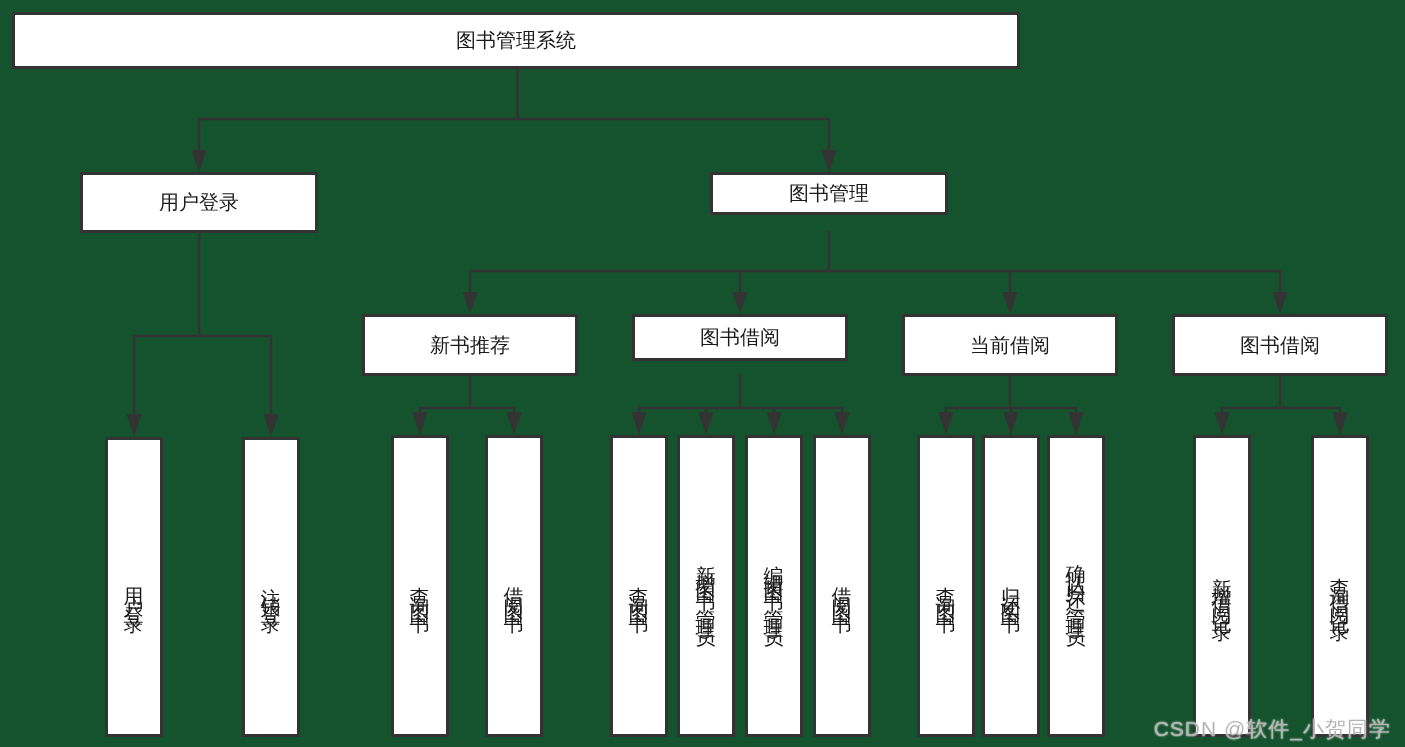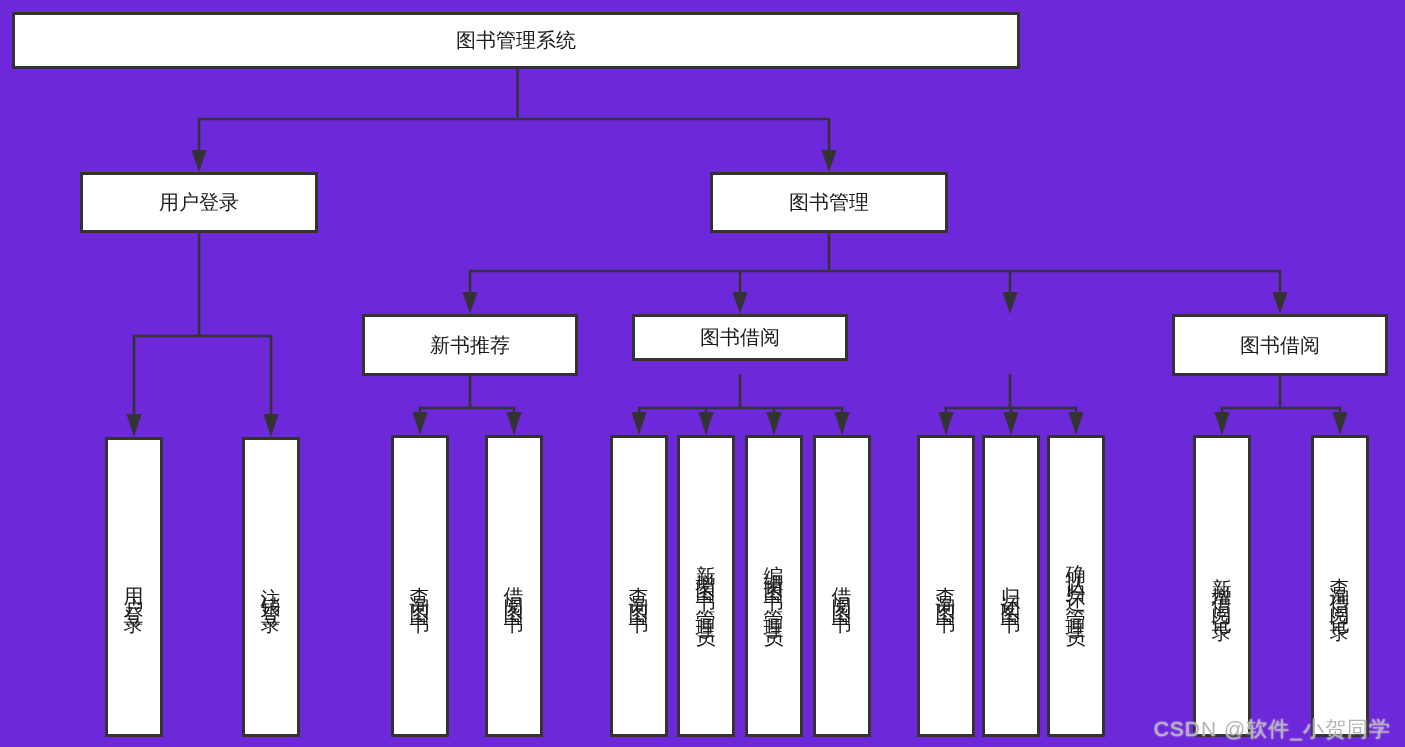--- a/index.html
+++ b/index.html
@@ -1,19 +1,19 @@
 <!DOCTYPE html>
 <html><head>
 <meta charset="utf-8">
 <style>
   html, body { margin:0; padding:0; background:#ffffff; }
   .canvas {
     position:relative;
     width:1405px; height:747px;
-    background:#6d28d9;
+    background:#14532d;
     font-family:"Liberation Sans", sans-serif;
     overflow:hidden;
   }
   svg.connectors {
     position:absolute; left:0; top:0; width:1405px; height:747px;
     pointer-events:none;
   }
   .node {
     position:absolute;
     box-sizing:border-box;
@@ -93,24 +93,25 @@
       <polygon points="1068.5,412 1083.5,412 1076,435"></polygon>
 
       <polygon points="1214.5,412 1229.5,412 1222,435"></polygon>
       <polygon points="1332.5,412 1347.5,412 1340,435"></polygon>
     </g>
   </svg>
 
   <div class="node" style="left:12px;top:12px;width:1008px;height:57px">图书管理系统</div>
 
   <div class="node" style="left:80px;top:172px;width:238px;height:61px">用户登录</div>
-  <div class="node" style="left:710px;top:172px;width:238px;height:61px">图书管理</div>
+  <div class="node" style="left:710px;top:172px;width:238px;height:43px">图书管理</div>
 
   <div class="node" style="left:362px;top:314px;width:216px;height:62px">新书推荐</div>
   <div class="node" style="left:632px;top:314px;width:216px;height:47px">图书借阅</div>
+  <div class="node" style="left:902px;top:314px;width:216px;height:62px">当前借阅</div>
   <div class="node" style="left:1172px;top:314px;width:216px;height:62px">图书借阅</div>
 
   <div class="node vnode" style="left:105px;top:437px;width:58px;height:300px">用户登录</div>
   <div class="node vnode" style="left:242px;top:437px;width:58px;height:300px">注销登录</div>
 
   <div class="node vnode" style="left:391px;top:435px;width:58px;height:302px">查询图书</div>
   <div class="node vnode" style="left:485px;top:435px;width:58px;height:302px">借阅图书</div>
 
   <div class="node vnode" style="left:610px;top:435px;width:58px;height:302px">查询图书</div>
   <div class="node vnode" style="left:677px;top:435px;width:58px;height:302px">新增图书（管理员）</div>

